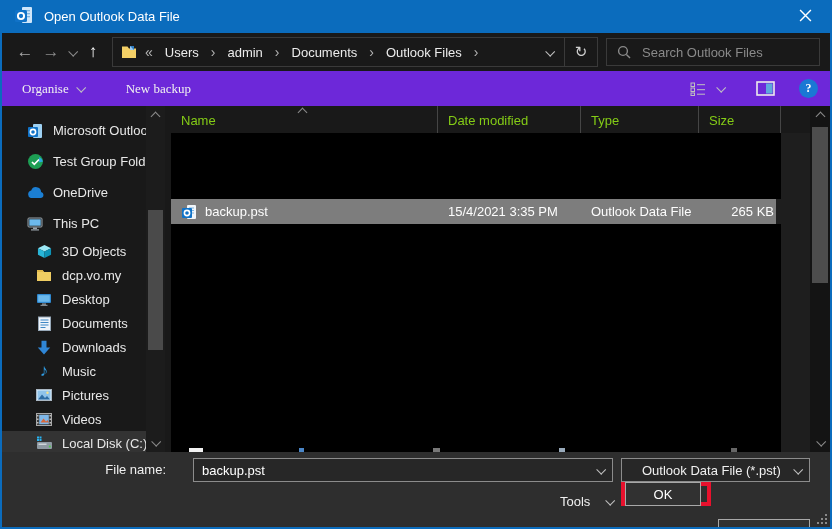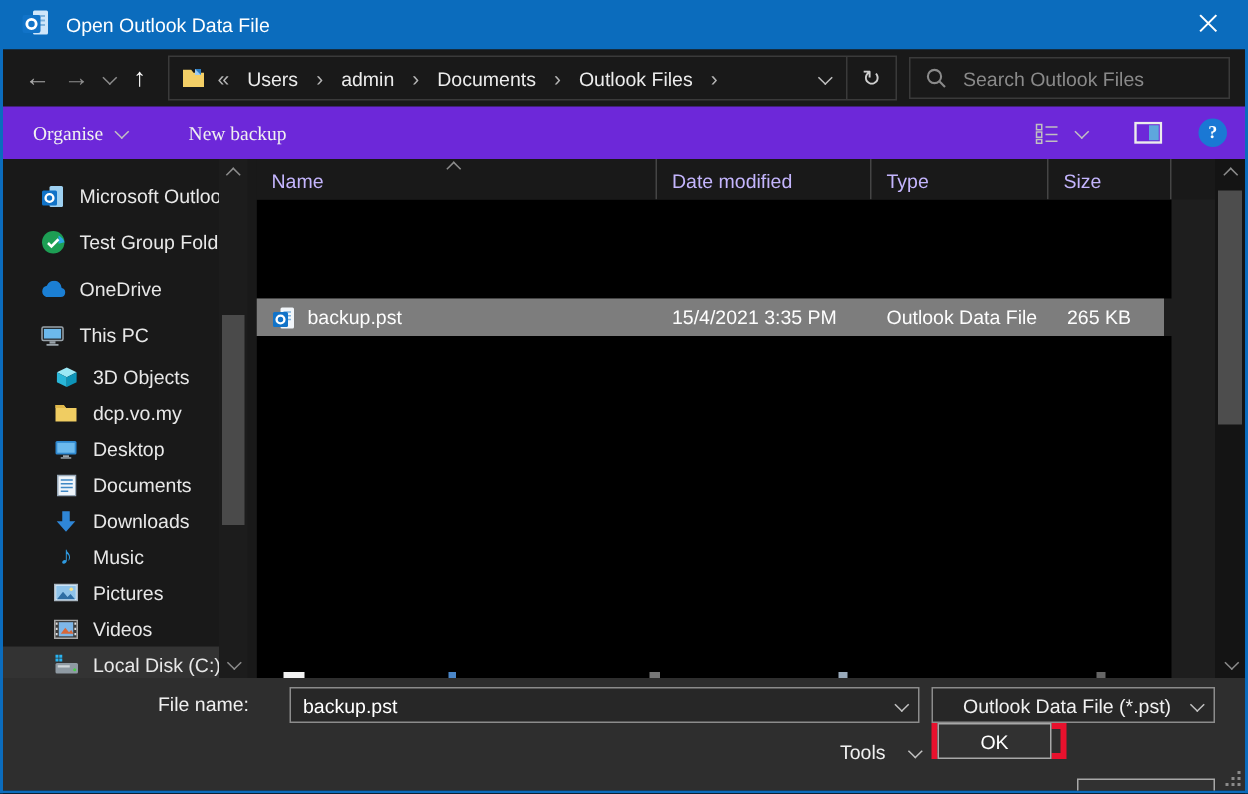--- a/index.html
+++ b/index.html
@@ -41,31 +41,31 @@
   .side-item{height:24px;display:flex;align-items:center;gap:9px;padding-left:24px;white-space:nowrap;overflow:hidden;}
   .side-item.top{height:31px;}
   .side-item.child{padding-left:33px;}
   .side-item.selected{background:#333333;}
   .side-item .ic{width:18px;height:18px;display:flex;align-items:center;justify-content:center;flex:none;}
   .sscroll{width:19px;flex:none;position:relative;background:#1c1c1c;}
   .sscroll .thumb{position:absolute;left:2px;width:15px;background:#4a4a4a;}
   .sarrow{position:absolute;left:0;width:19px;height:16px;display:flex;align-items:center;justify-content:center;}
   .gap6{width:6px;flex:none;background:#191919;}
   .listwrap{flex:1;display:flex;flex-direction:column;min-width:0;}
-  .lheader{height:27px;display:flex;flex:none;background:#191919;color:#c4b5fd;position:relative;}
+  .lheader{height:27px;display:flex;flex:none;background:#191919;color:#84cc16;position:relative;}
   .hcol{box-sizing:border-box;padding:7px 0 0 10px;border-right:1px solid #454545;position:relative;}
   .hcol.fill{border-right:none;flex:1;}
   .sortcaret{position:absolute;left:128px;top:3px;}
   .lbody{flex:1;position:relative;background:#1e1e1e;overflow:hidden;}
   .blk{position:absolute;left:0;width:610px;background:#000;}
   .file-row{position:absolute;top:66px;left:0;width:605px;height:25px;background:#7d7d7d;display:flex;align-items:center;color:#fdfdfd;}
   .fr-name{width:267px;display:flex;align-items:center;gap:8px;padding-left:10px;box-sizing:border-box;}
   .fr-date{width:143px;padding-left:10px;box-sizing:border-box;}
   .fr-type{width:118px;padding-left:10px;box-sizing:border-box;}
-  .fr-size{width:77px;text-align:right;padding-right:22px;box-sizing:border-box;}
+  .fr-size{width:77px;text-align:right;padding-right:2px;box-sizing:border-box;}
   .speck{position:absolute;bottom:0;height:4px;}
   .lscroll{width:20px;flex:none;position:relative;background:#141414;}
   .lscroll .thumb{position:absolute;left:2px;width:16px;background:#4d4d4d;top:21px;height:156px;}
   
   .footer{height:75px;flex:none;background:#2e2e2e;position:relative;}
   .flabel{position:absolute;left:100px;top:10px;width:64px;text-align:right;color:#f0f0f0;}
   .combo{position:absolute;box-sizing:border-box;height:24px;border:1px solid #8c8c8c;background:#272727;display:flex;align-items:center;}
   .combo input{flex:1;background:transparent;border:0;outline:0;color:#fff;font-family:inherit;font-size:13px;padding:0 0 0 8px;min-width:0;}
   .combo .cchev{width:24px;display:flex;align-items:center;justify-content:center;}
   .combo .ctext{flex:1;padding-left:8px;color:#f0f0f0;white-space:nowrap;overflow:hidden;}

